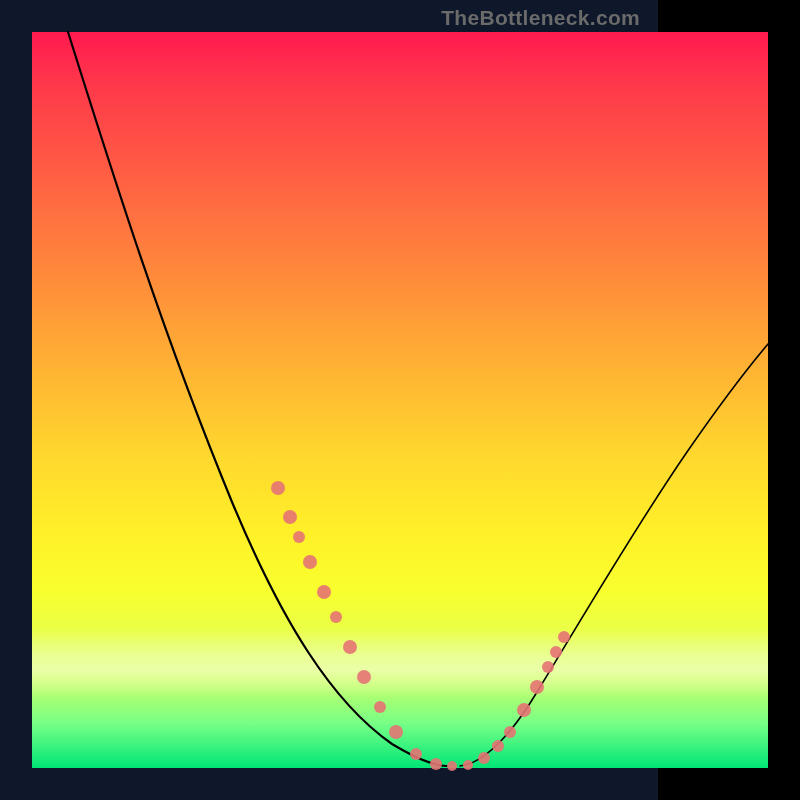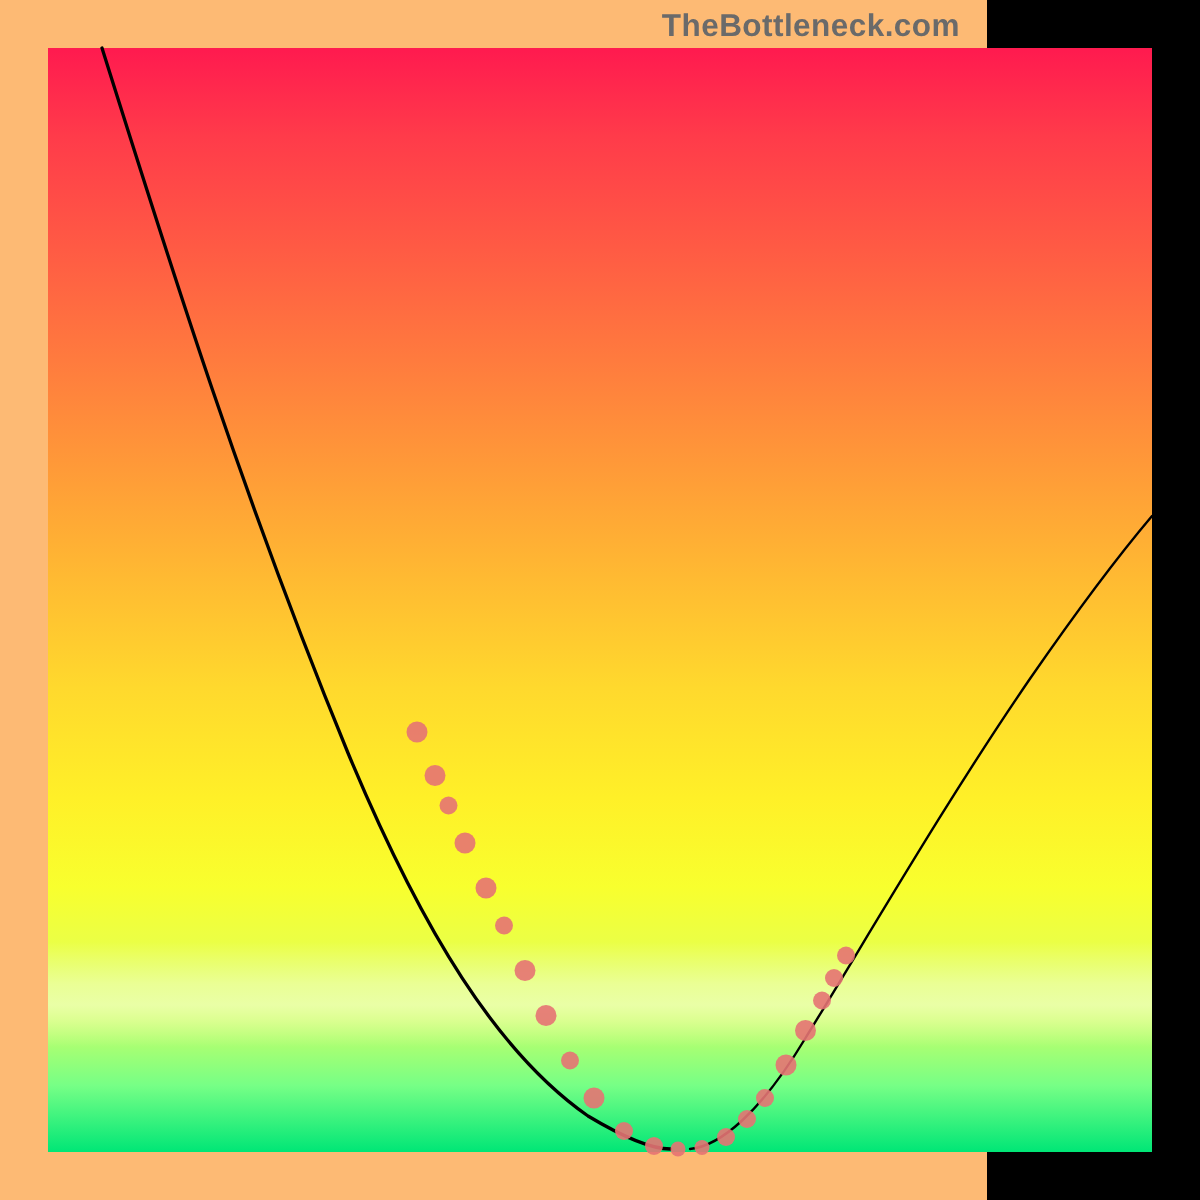--- a/index.html
+++ b/index.html
@@ -10,21 +10,21 @@
     background: #000;
     overflow: hidden;
     font-family: Arial, Helvetica, sans-serif;
   }
   .frame {
     position: absolute;
     top: 0;
     left: 0;
     width: 658px;
     height: 800px;
-    background: #fdba74;
+    background: #0f172a;
   }
   .plot {
     position: absolute;
     top: 32px;
     left: 32px;
     width: 736px;
     height: 736px;
     
     background: linear-gradient(to bottom,
       #ff1a4f 0%,

